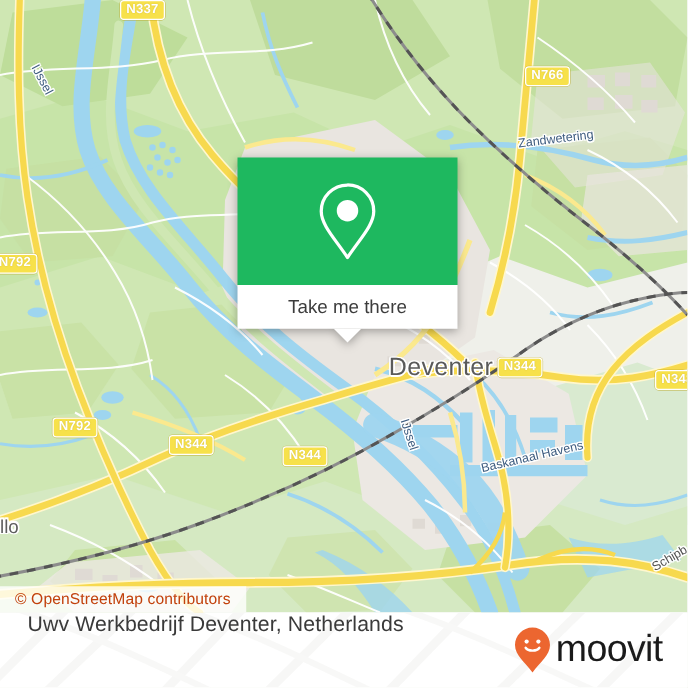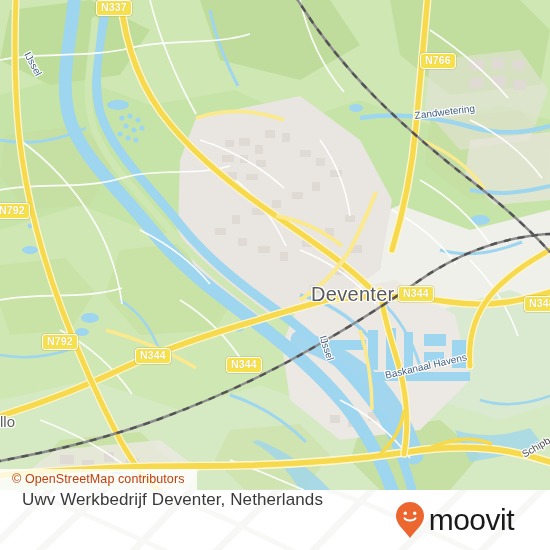--- a/index.html
+++ b/index.html
@@ -122,21 +122,21 @@
   #footer-title {
     position: relative;
     margin-left: 22px;
     font-size: 17px;
     color: #3a3a3a;
     font-family: "Liberation Sans", sans-serif;
     letter-spacing: .1px;
     white-space: nowrap;
   }
   #brand {
-    position: absolute; right: 36px; top: 50%;
+    position: absolute; right: 20px; top: 50%;
     transform: translateY(-50%);
     display: flex; align-items: center; gap: 4px;
   }
   #brand-word {
     font-size: 30px; color: #1a1a1a;
     font-family: "Liberation Sans", sans-serif;
     letter-spacing: -.5px;
     line-height: 30px;
   }
 </style>
@@ -388,20 +388,32 @@
     <div class="maplabel water-label" style="left:328px; top:334px; transform:rotate(72deg); transform-origin:left top;">IJssel</div>
 
     <div class="maplabel water-label" style="left:414px; top:110px; transform:rotate(-7deg); transform-origin:left top;">Zandwetering</div>
 
     <div class="maplabel water-label" style="left:384px; top:370px; transform:rotate(-13deg); transform-origin:left top;">Baskanaal Havens</div>
 
     <div class="maplabel place-label" style="left:0px; top:398px;margin-top:15px;">llo</div>
 
     <div class="maplabel small-label" style="left:520px; top:450px; transform:rotate(-30deg); transform-origin:left top;">Schipb</div>
 
+    <div id="popup">
+      <div class="card-head">
+        <svg width="56" height="66" viewBox="0 0 56 66">
+          <path d="M28 4 C16.4 4 7 13.4 7 25 C7 36 18 47 28 62 C38 47 49 36 49 25 C49 13.4 39.6 4 28 4 Z" fill="none" stroke="#ffffff" stroke-width="2.6" stroke-linejoin="round"></path>
+          <circle cx="28" cy="24.5" r="8.6" fill="#ffffff"></circle>
+        </svg>
+      </div>
+      <div class="card-foot">
+        <span class="card-foot-label">Take me there</span>
+      </div>
+      <div class="tail"></div>
+    </div>
 
     <div id="attribution">
       <span>© OpenStreetMap contributors</span>
     </div>
   </div>
 
   <div id="footer">
 
     <svg id="footer-watermark" viewBox="0 0 550 60">
       <g stroke="#f1f1ef" stroke-width="7" fill="none">

